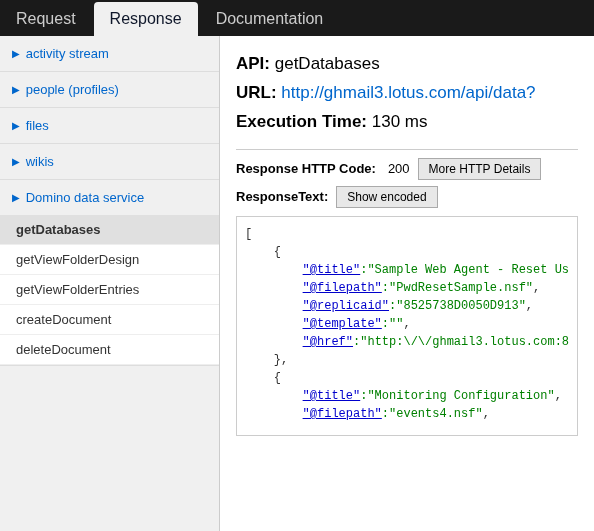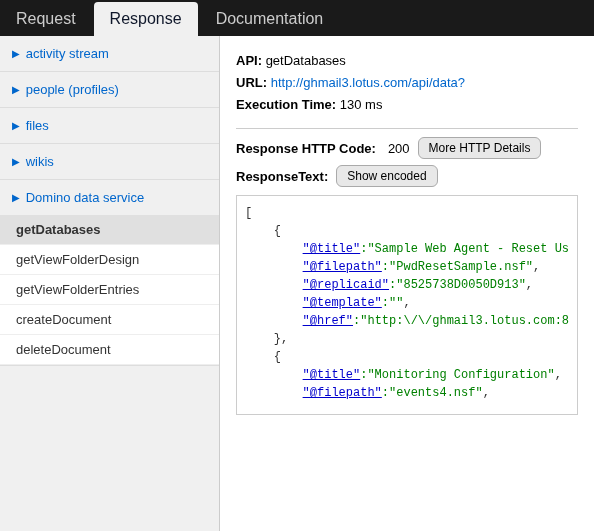--- a/index.html
+++ b/index.html
@@ -81,21 +81,21 @@
     .content-area {
       flex: 1;
       padding: 14px 16px;
       background: #fff;
       overflow: auto;
     }
 
     .api-info {
       margin-bottom: 12px;
       line-height: 1.7;
-      font-size: 13px;
+      font-size: 17px;
     }
 
     .api-info-row {
       display: block;
     }
 
     .api-info-label {
       font-weight: bold;
     }
 
@@ -123,21 +123,21 @@
     .response-code {
       margin-right: 8px;
     }
 
     .btn {
       padding: 3px 10px;
       background: #e8e8e8;
       border: 1px solid #aaa;
       cursor: pointer;
       font-size: 12px;
-      border-radius: 6px;
+      border-radius: 0;
     }
 
     .response-text-row {
       display: flex;
       align-items: center;
       margin-bottom: 8px;
     }
 
     .response-text-label {
       font-weight: bold;

